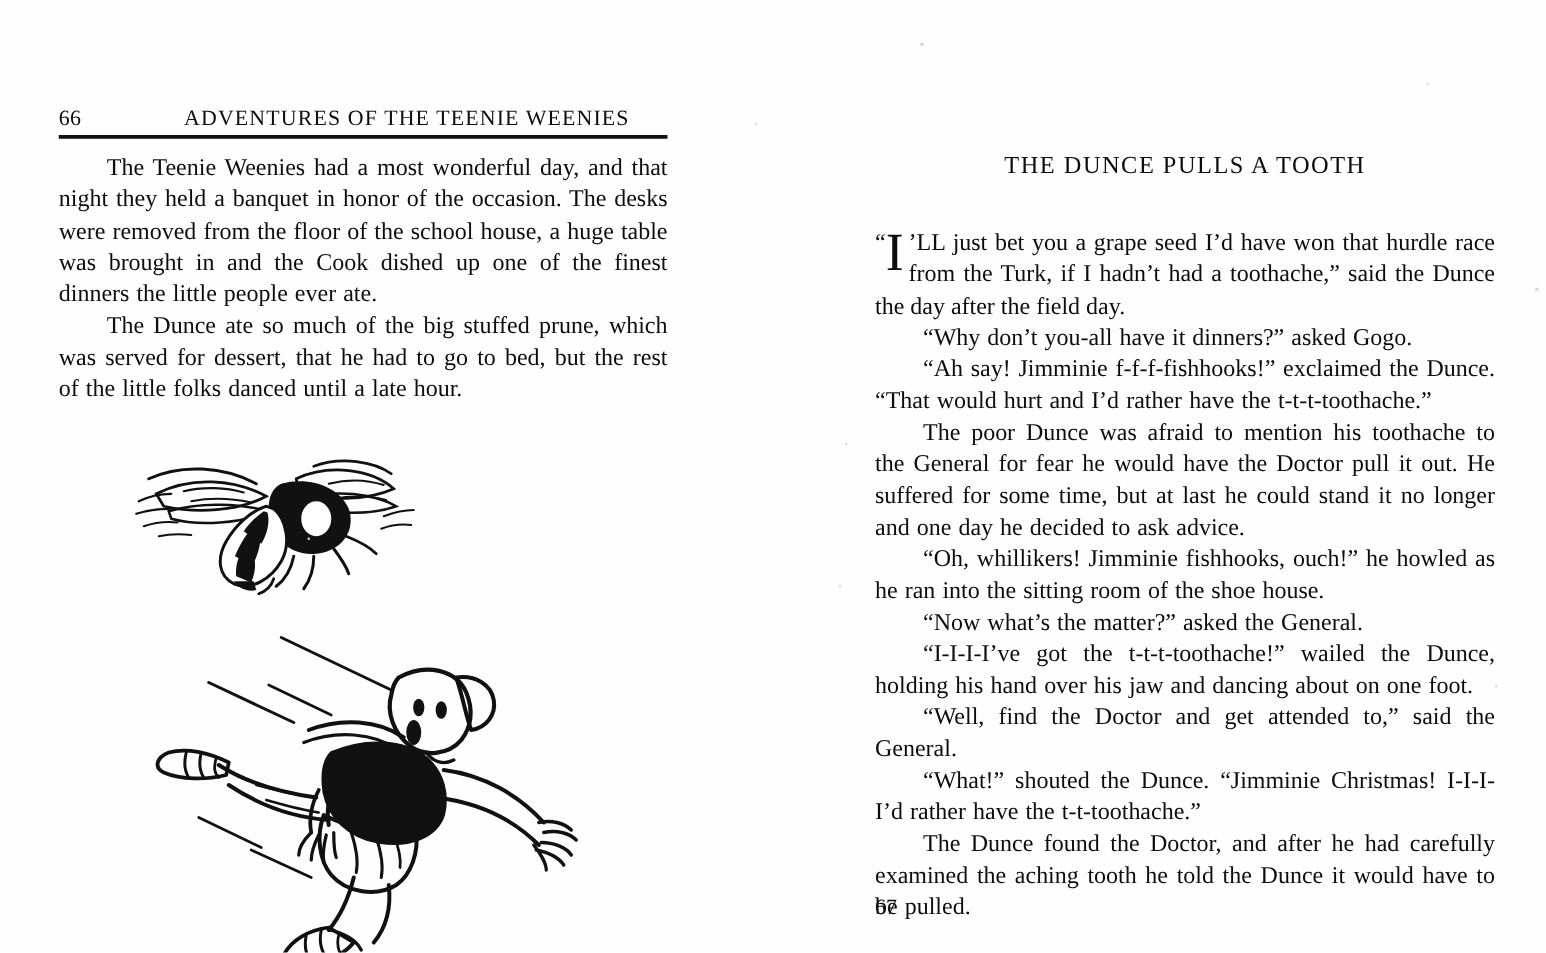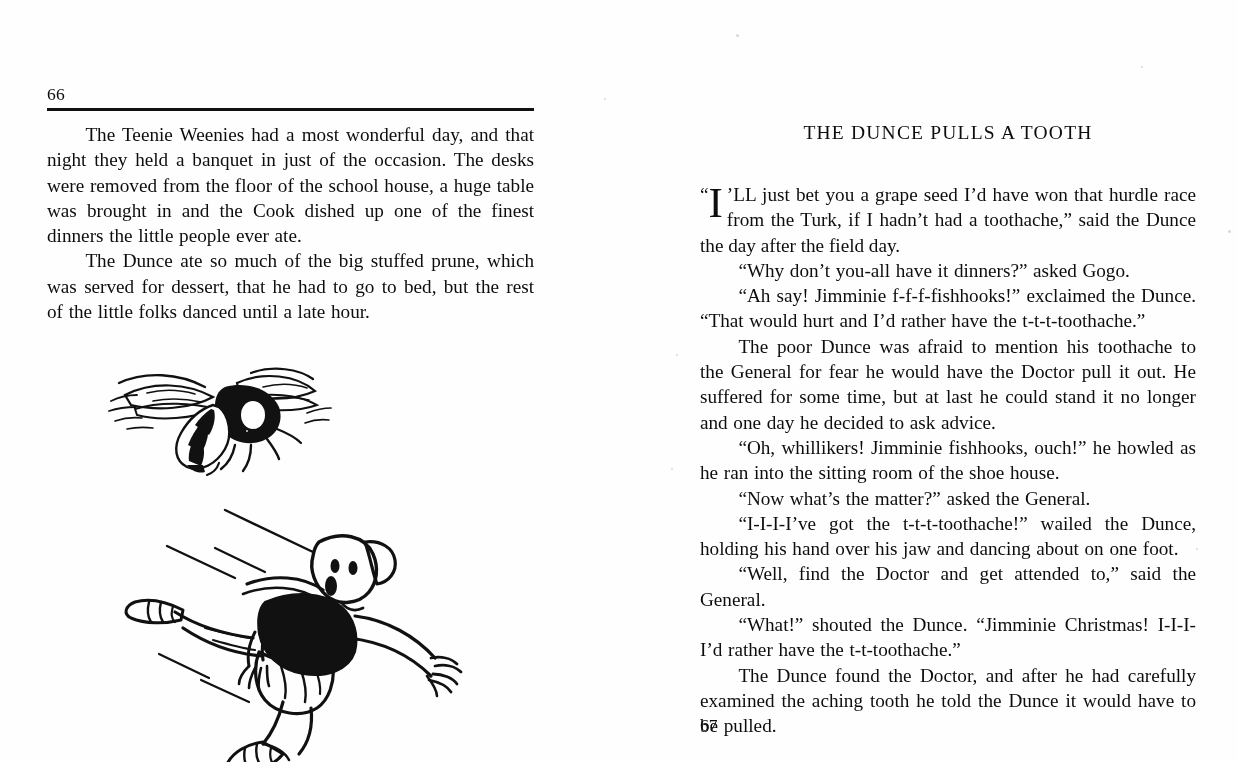--- a/index.html
+++ b/index.html
@@ -157,25 +157,26 @@
 </style>
 </head>
 <body>
 
 <div class="page">
 
   <div class="verso">
 
     <div class="running-head">
       <span class="folio">66</span>
+      <span class="head-title">ADVENTURES OF THE TEENIE WEENIES</span>
     </div>
     <div class="head-rule"></div>
 
     <div class="col-left">
-      <p class="body">The Teenie Weenies had a most wonderful day, and that night they held a banquet in just of the occasion. The desks were removed from the floor of the school house, a huge table was brought in and the Cook dished up one of the finest dinners the little people ever ate.</p>
+      <p class="body">The Teenie Weenies had a most wonderful day, and that night they held a banquet in honor of the occasion. The desks were removed from the floor of the school house, a huge table was brought in and the Cook dished up one of the finest dinners the little people ever ate.</p>
       <p class="body">The Dunce ate so much of the big stuffed prune, which was served for dessert, that he had to go to bed, but the rest of the little folks danced until a late hour.</p>
     </div>
 
     <div class="illo-bee">
       <svg viewBox="0 0 240 128" xmlns="http://www.w3.org/2000/svg">
         <g fill="#111" stroke="#111" stroke-linecap="round">
 
           <path d="M24 42 C52 28 86 30 112 44 C90 56 56 58 30 52 Z" fill="none" stroke-width="2.2"></path>
           <path d="M34 56 C60 48 92 50 114 56 C92 66 58 68 36 62 Z" fill="none" stroke-width="2"></path>
           <path d="M18 30 C44 18 78 20 104 34" fill="none" stroke-width="2.4"></path>

